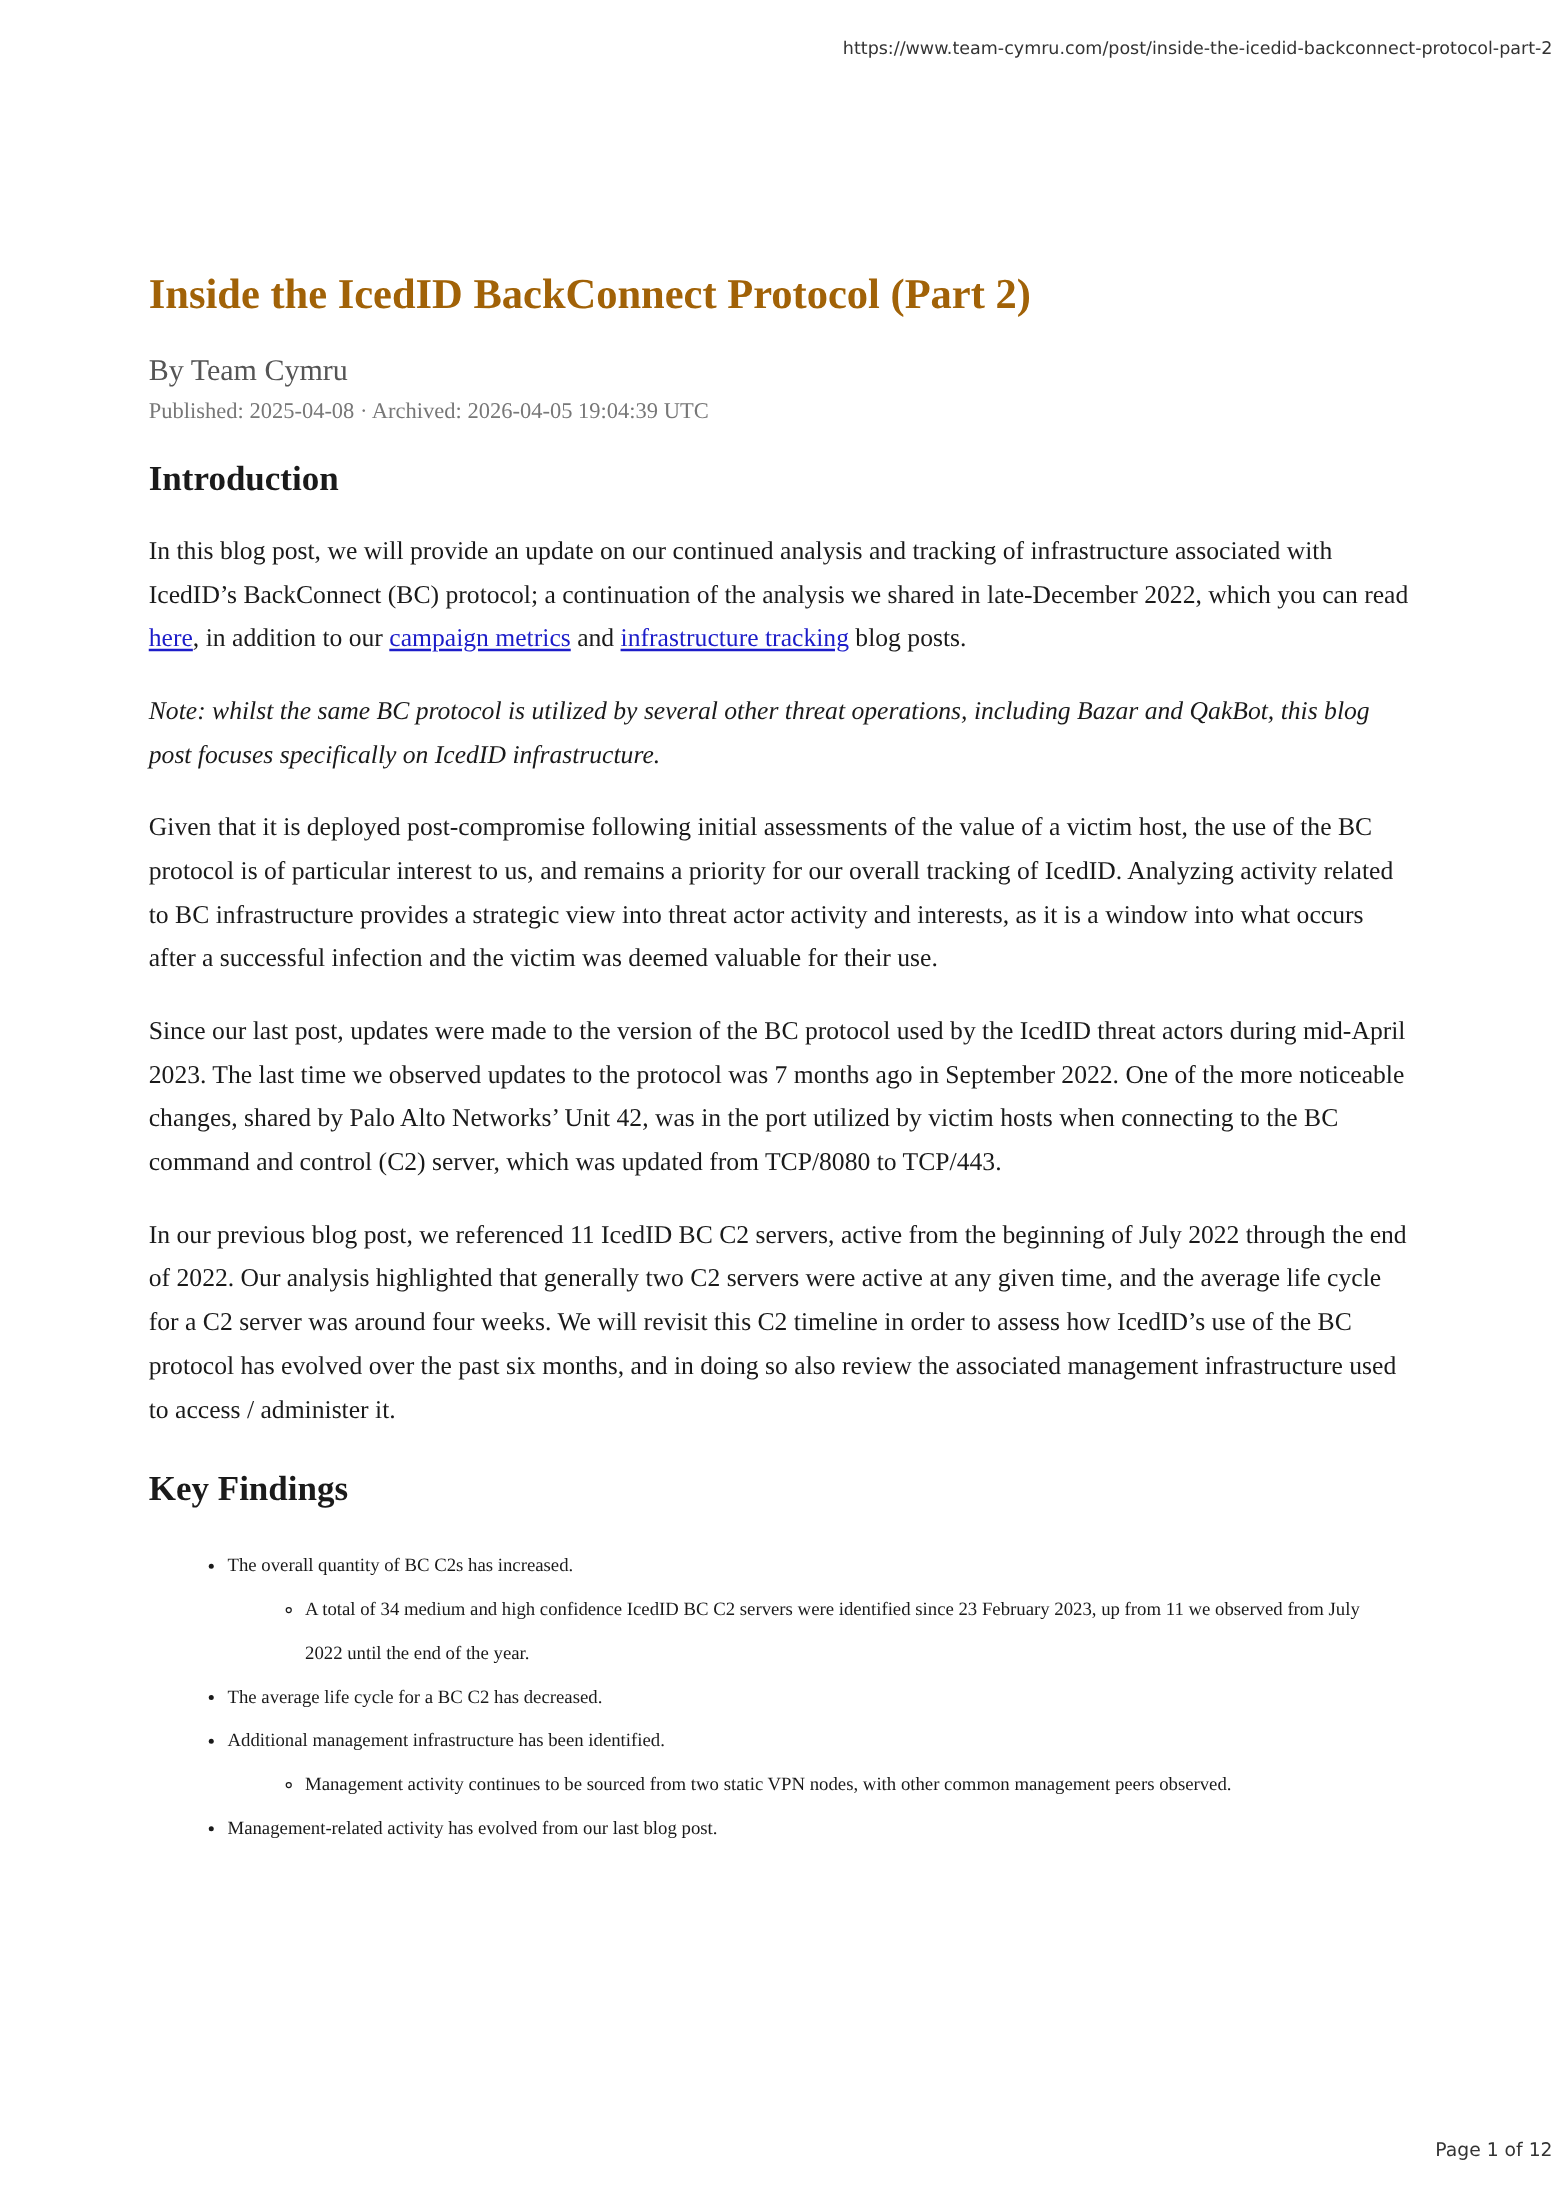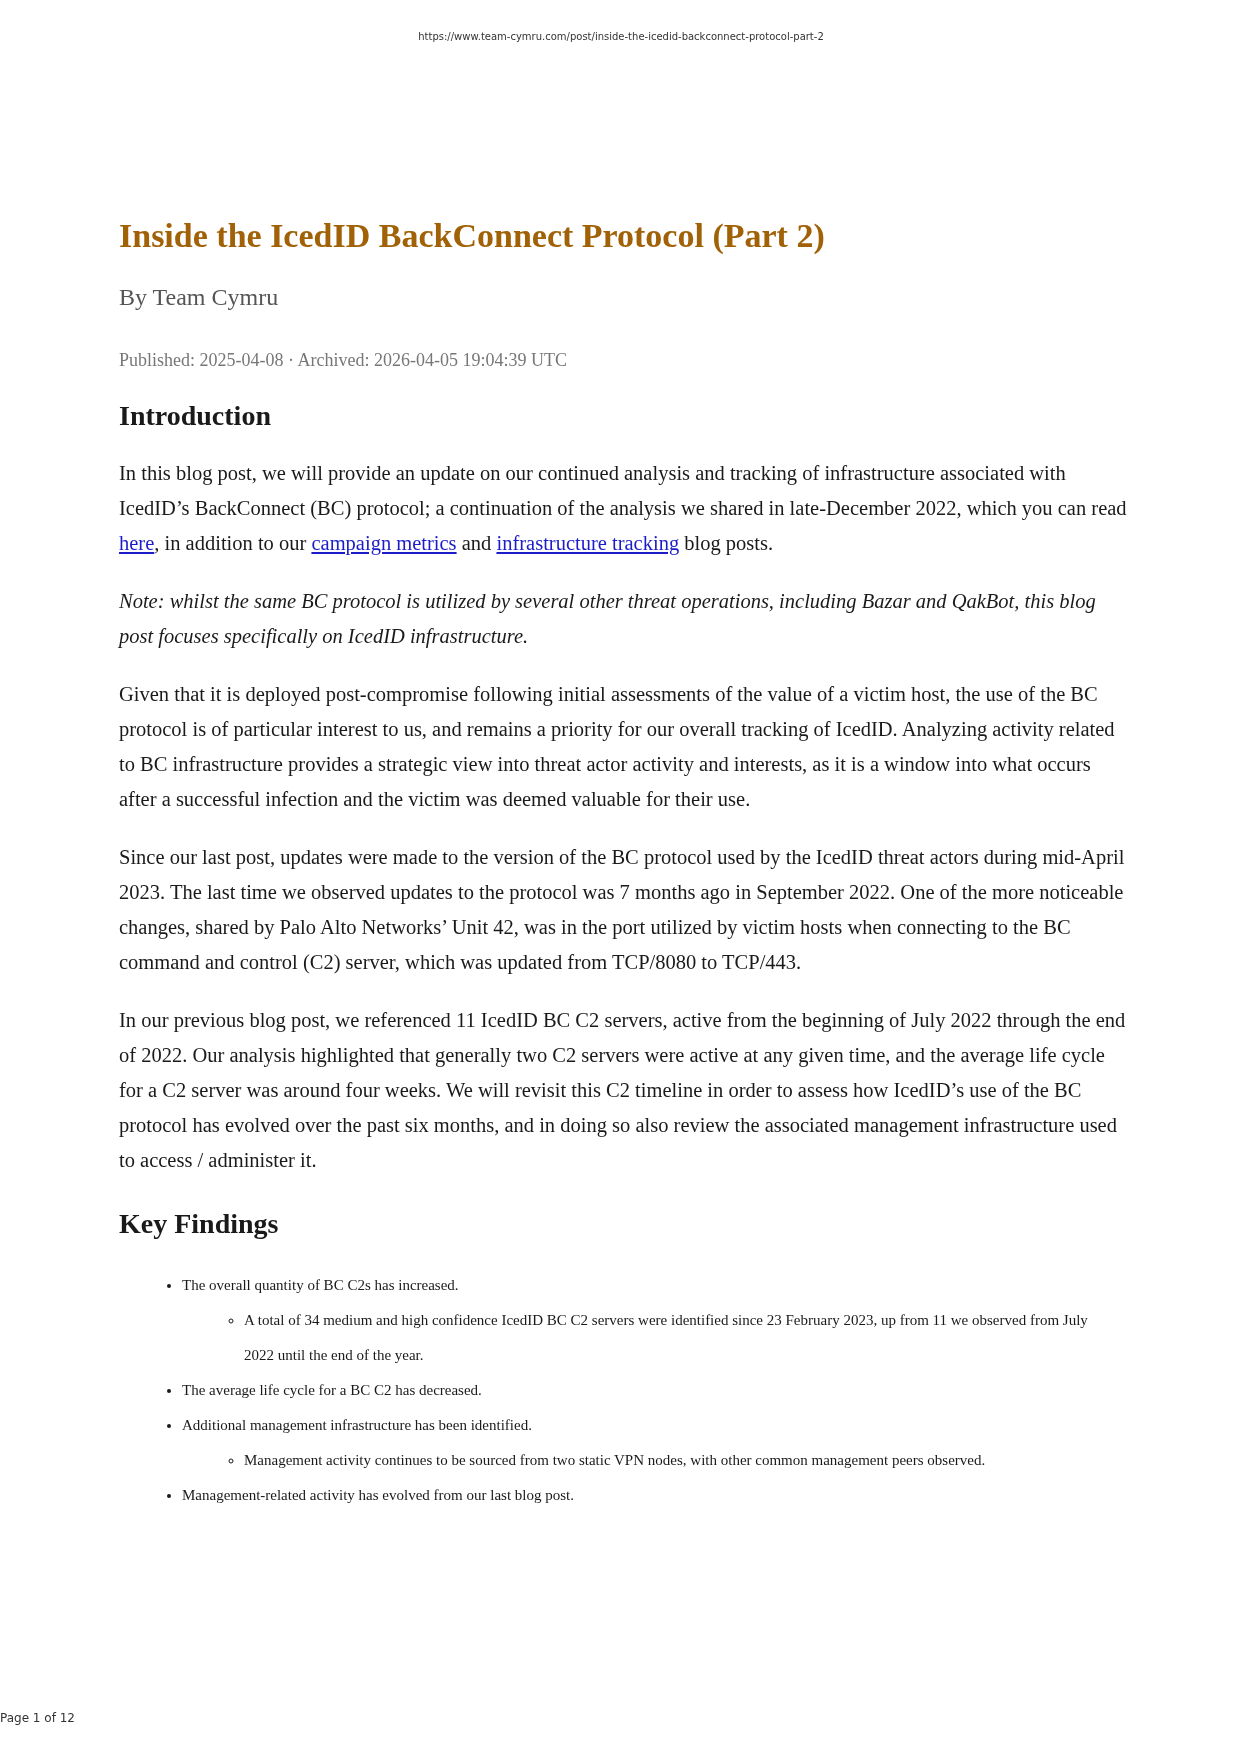--- a/index.html
+++ b/index.html
@@ -1,43 +1,43 @@
 <!DOCTYPE html>
 <html><head>
 <meta charset="utf-8">
 <style>
   html, body { margin: 0; padding: 0; background: #ffffff; }
   body { width: 1242px; height: 1756px; position: relative; overflow: hidden; color: #1a1a1a; }
   .url-header {
-    position: absolute; top: 31px; left: 0; width: 1242px; text-align: center;
-    font-family: "DejaVu Sans", sans-serif; font-size: 10px; color: #333;
+    position: absolute; top: 31px; left: 0; width: 1242px; text-align: right;
+    font-family: "DejaVu Sans", sans-serif; font-size: 14px; color: #333;
   }
   .content {
     position: absolute; left: 119px; top: 212px; width: 1010px;
     font-family: "Liberation Serif", serif;
   }
   h1.title {
     margin: 0; font-size: 34px; font-weight: bold; line-height: 48px; color: #a16207;
   }
   .byline { margin-top: 22px; font-size: 24px; color: #555; line-height: 30px; }
-  .meta { margin-top: 34px; font-size: 18px; color: #777; line-height: 28px; }
+  .meta { margin-top: 2px; font-size: 18px; color: #777; line-height: 28px; }
   h2 { margin: 0; font-size: 28px; font-weight: bold; color: #1a1a1a; }
   h2.intro { margin-top: 22px; line-height: 40px; }
   h2.findings { margin-top: 26px; line-height: 40px; }
   p { margin: 0; font-size: 20.5px; line-height: 35px; color: #1a1a1a; }
   p.first { margin-top: 20px; }
   p + p { margin-top: 23px; }
   p.note { font-style: italic; }
   a { color: #1a0dab; text-decoration: underline; color: #1c1cc9; }
   ul.findings-list { margin: 24px 16px 0 0; padding-left: 63px; list-style: disc; font-size: 15px; line-height: 35px; }
   ul.findings-list > li { padding-left: 0; }
   ul.sub { margin: 0; padding-left: 62px; list-style: circle; }
   .page-footer {
-    position: absolute; top: 1711px; left: 0; width: 1242px; text-align: left;
-    font-family: "DejaVu Sans", sans-serif; font-size: 12px; color: #333;
+    position: absolute; top: 1711px; left: 0; width: 1242px; text-align: right;
+    font-family: "DejaVu Sans", sans-serif; font-size: 15px; color: #333;
   }
 </style>
 </head>
 <body>
 
 <div class="url-header">https://www.team-cymru.com/post/inside-the-icedid-backconnect-protocol-part-2</div>
 
 <div class="content">
   <h1 class="title">Inside the IcedID BackConnect Protocol (Part 2)</h1>
   <div class="byline">By Team Cymru</div>

